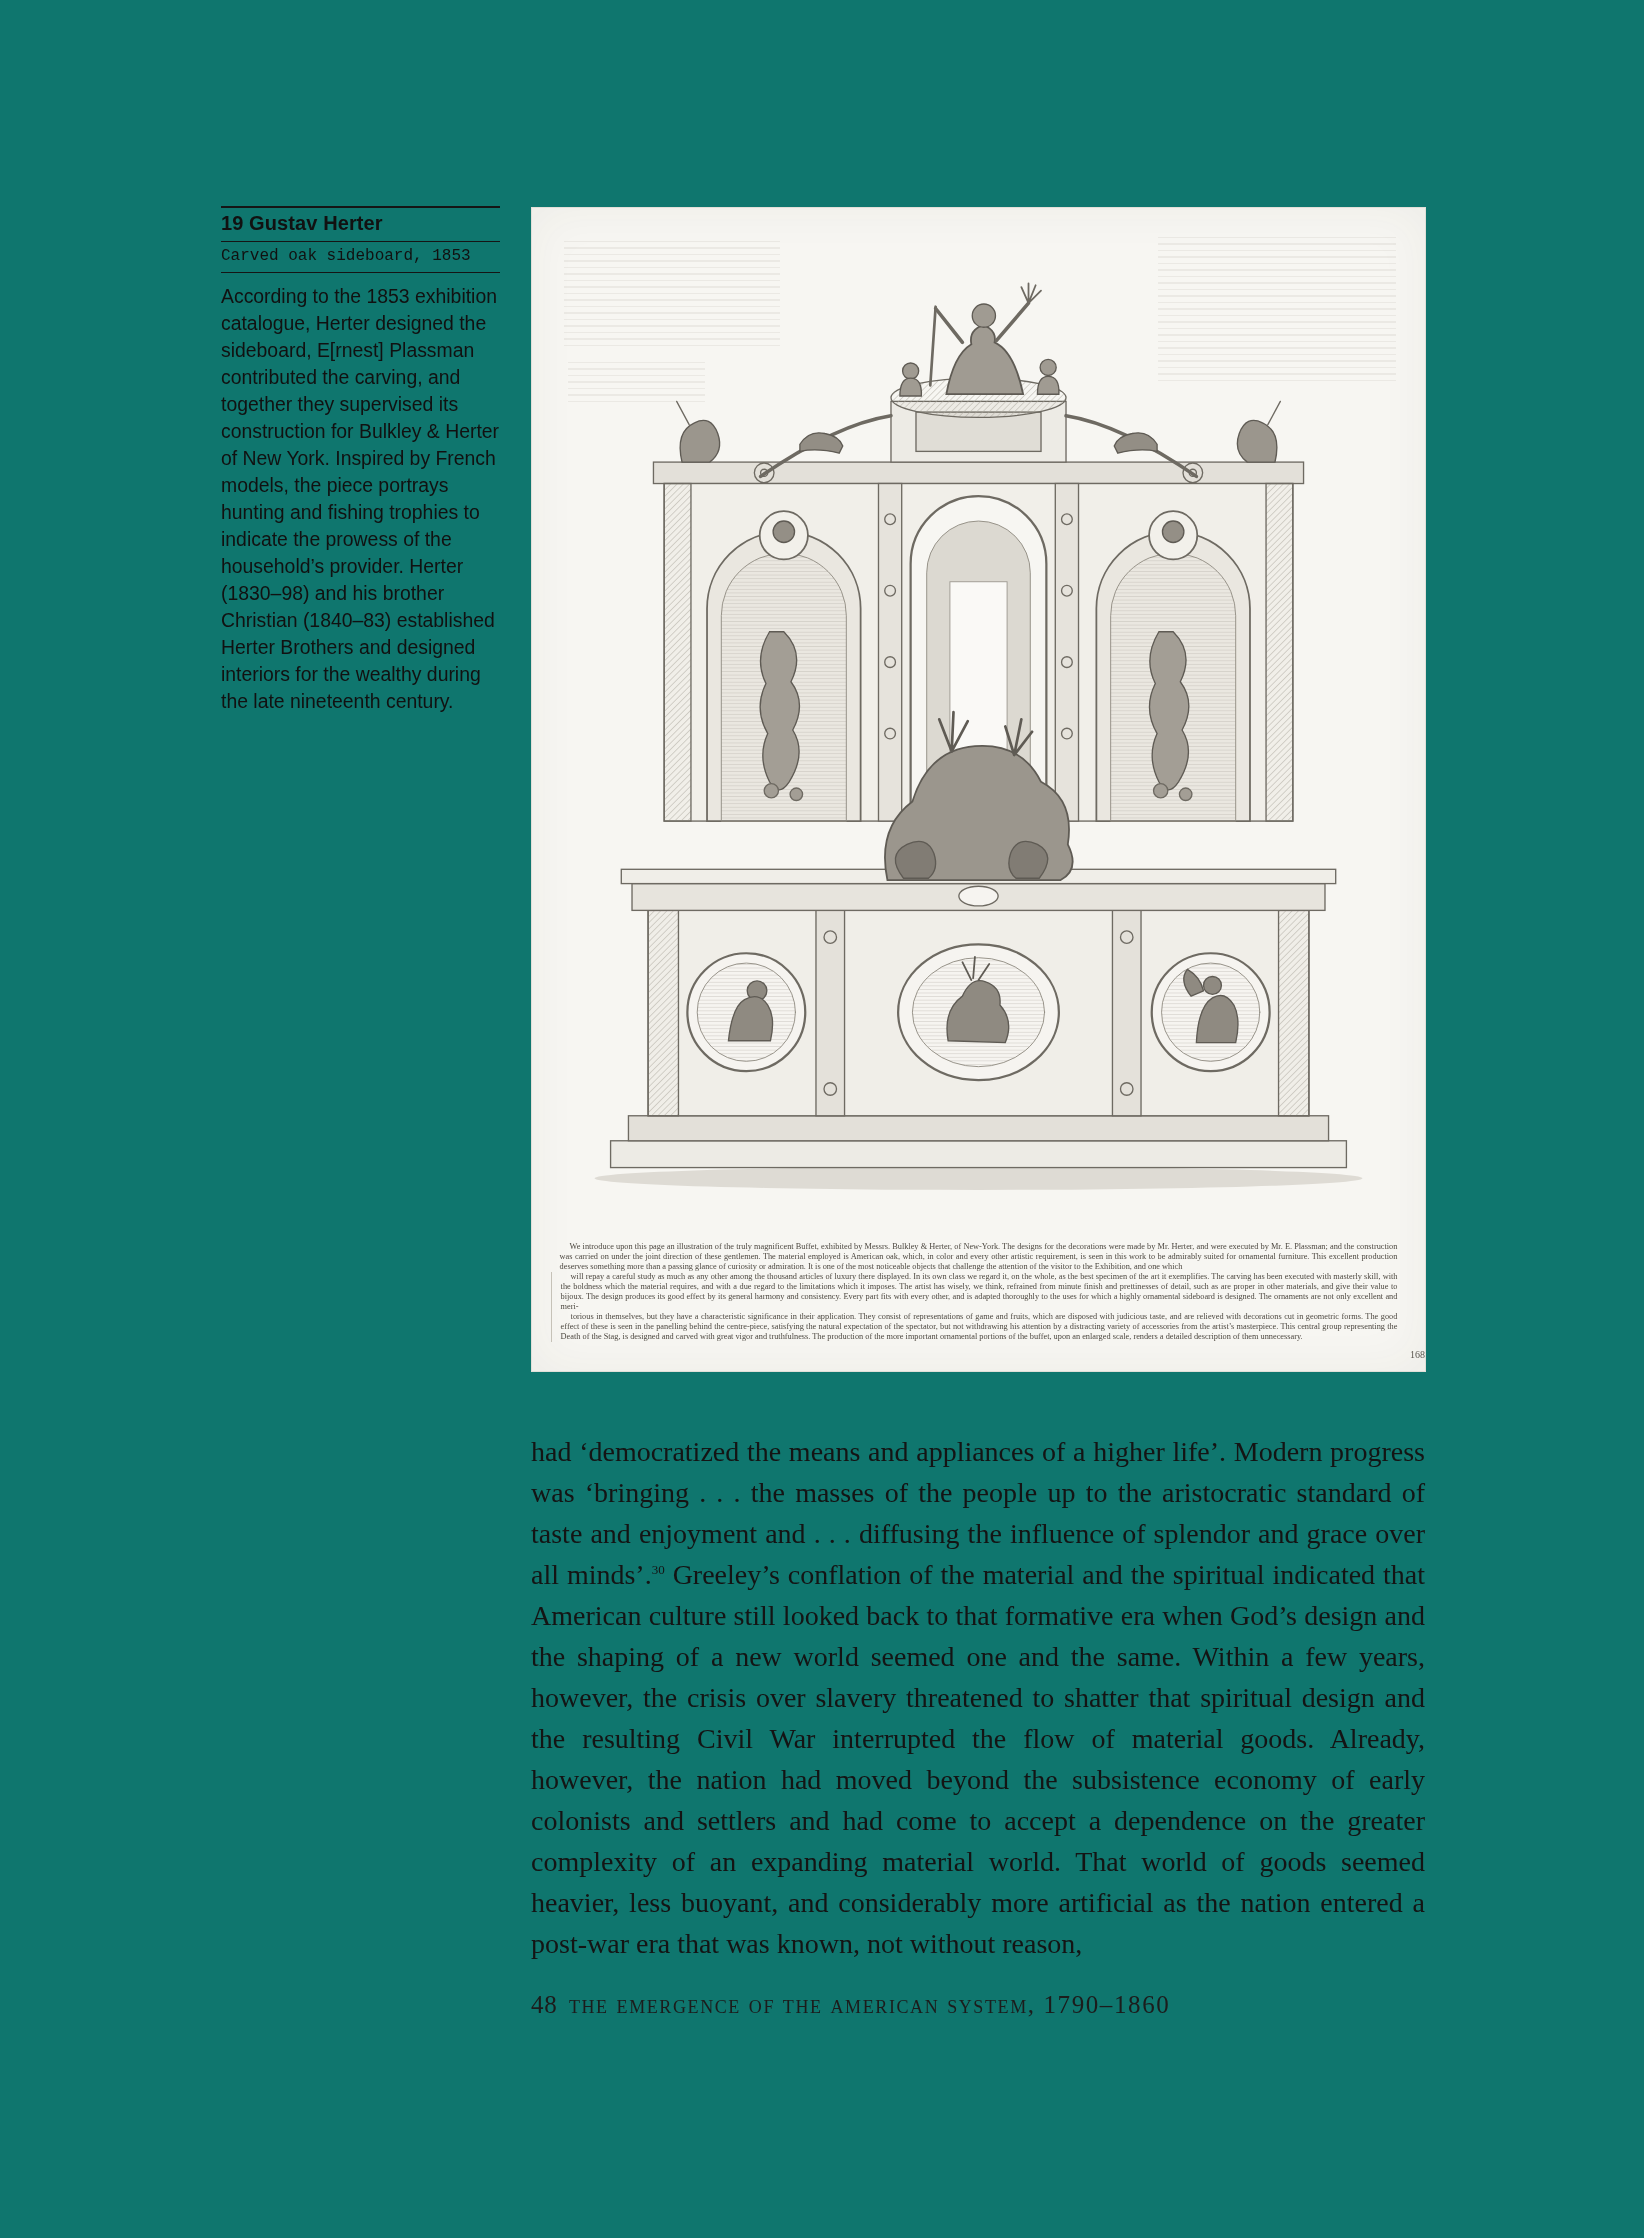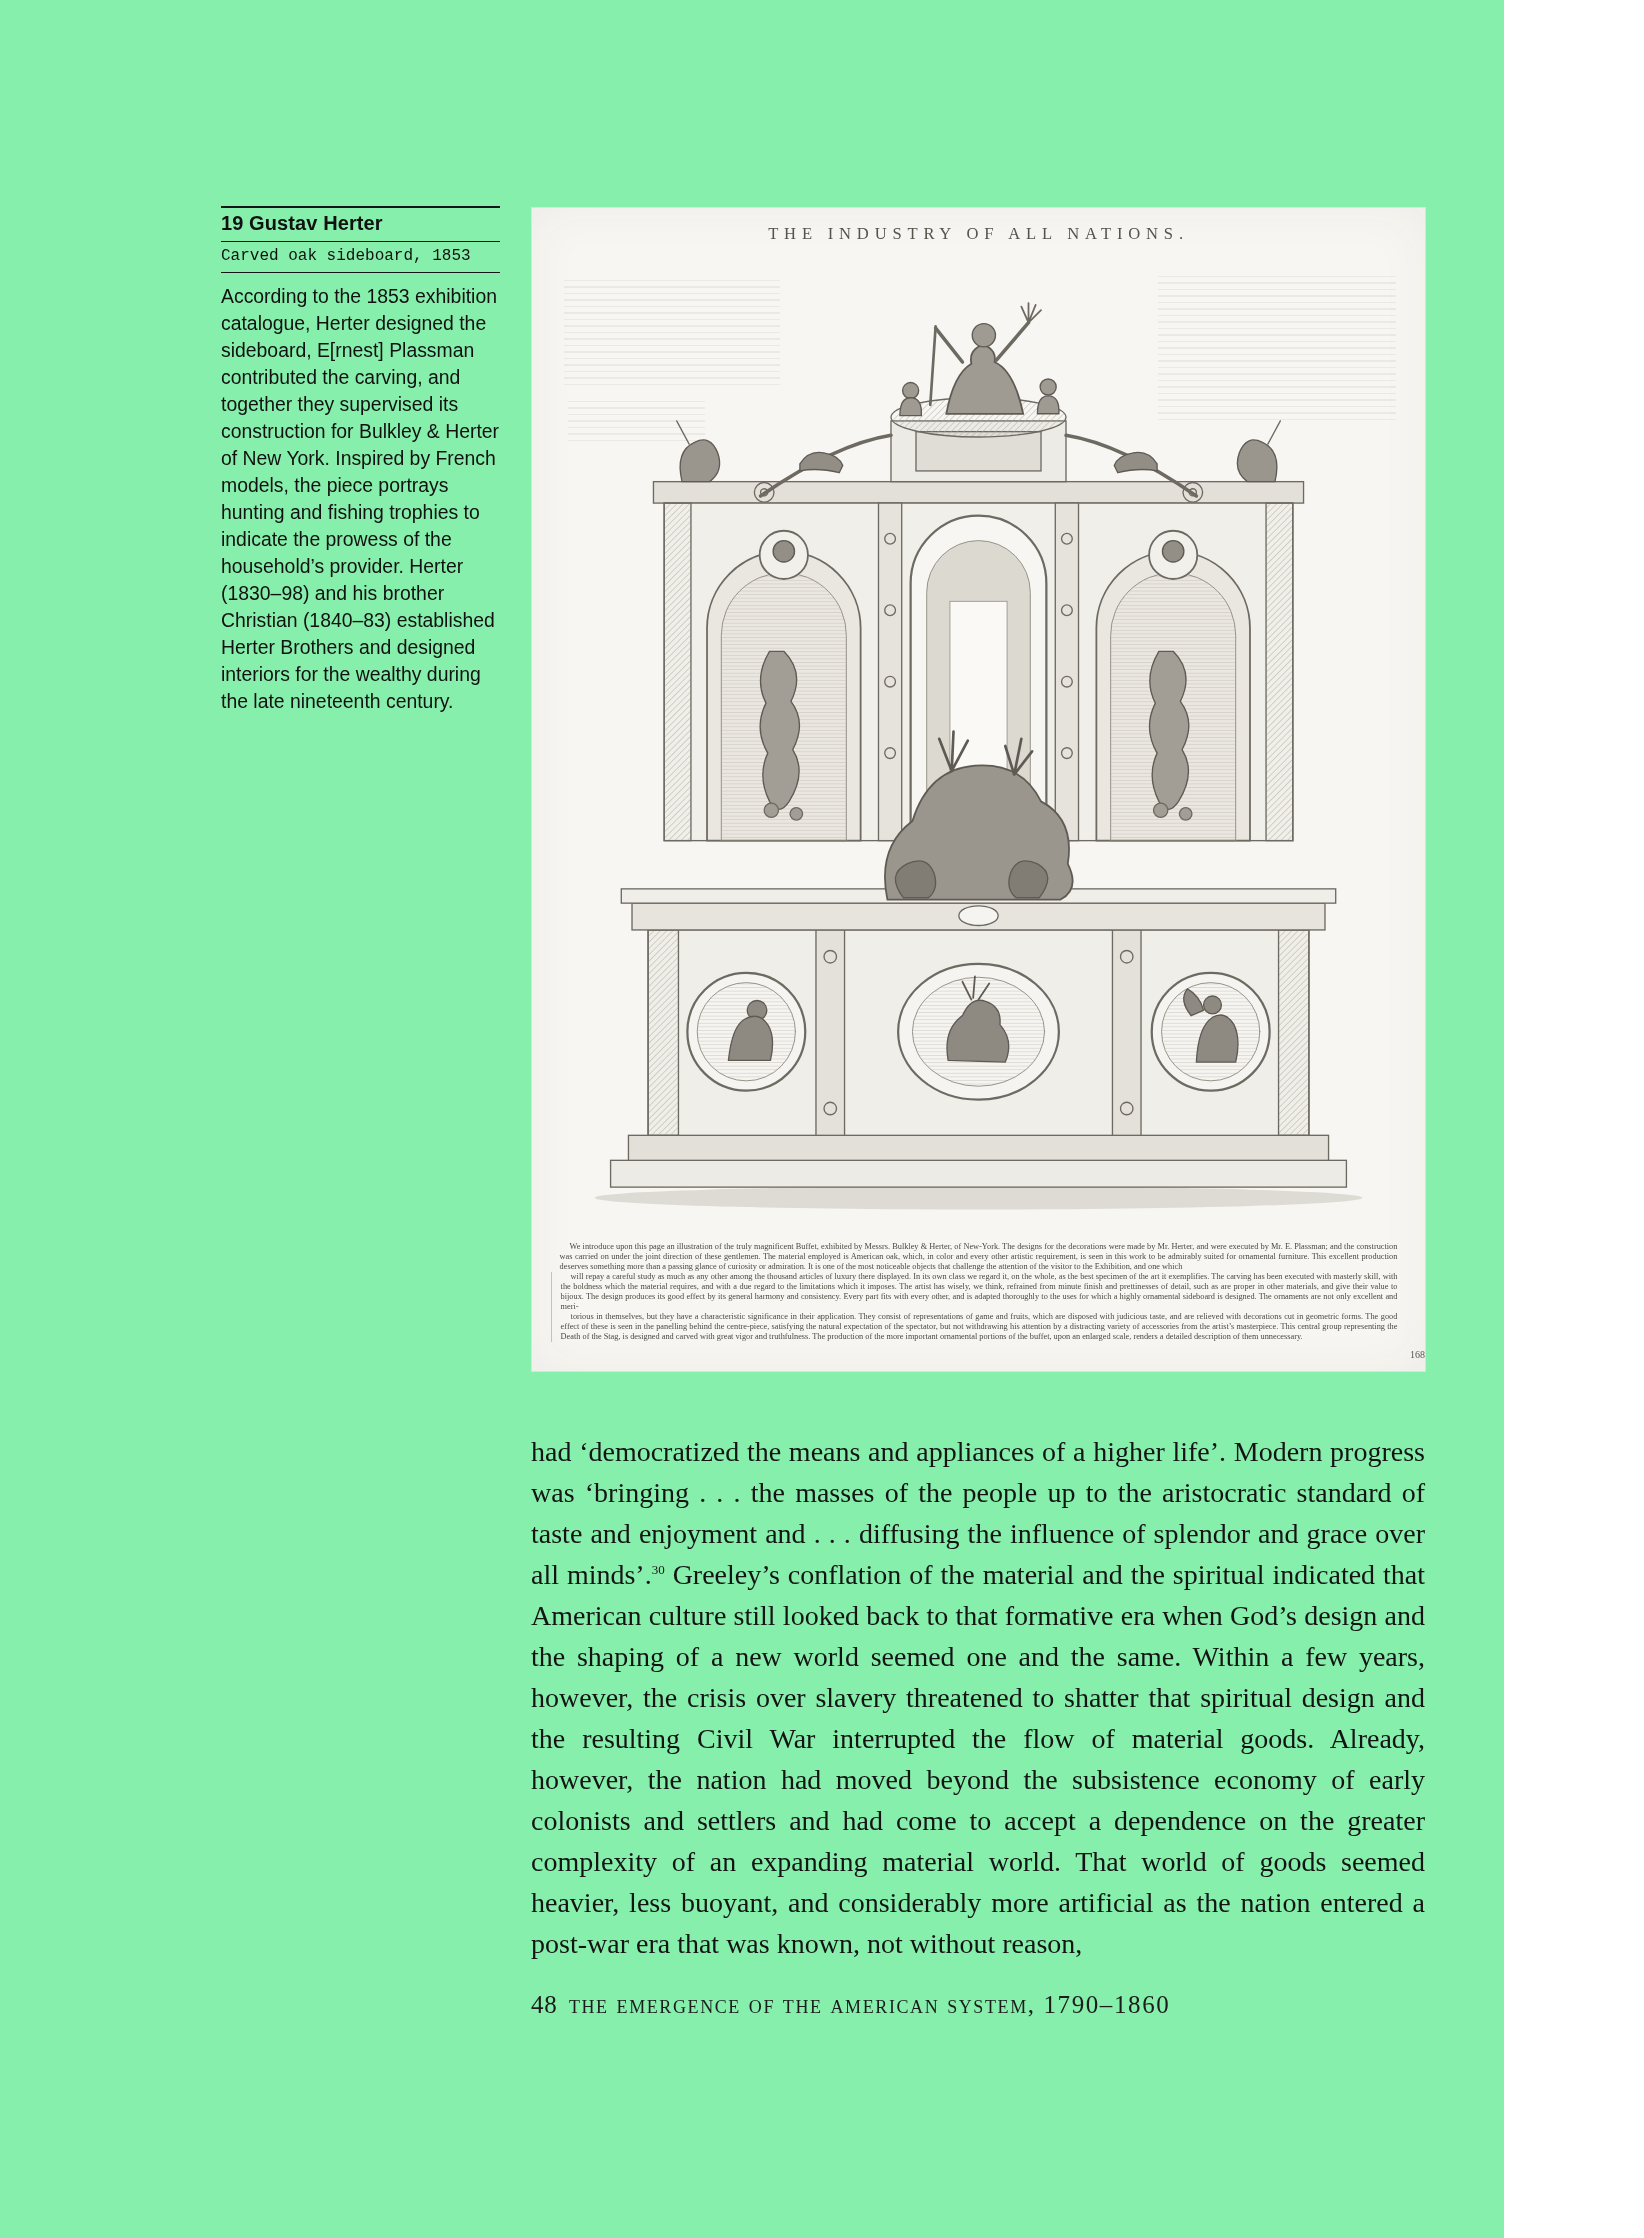--- a/index.html
+++ b/index.html
@@ -1,20 +1,20 @@
 <!DOCTYPE html>
 <html style="font-size:11.5px"><head>
 <meta charset="utf-8">
 <style>
   html, body { margin: 0; padding: 0; background: #ffffff; }
   .page {
     position: relative;
-    width: 1504px;
+    width: 1644px;
     height: 2239px;
-    background: #86efac;
+    background: #0f766e;
     font-family: "Liberation Serif", serif;
     overflow: hidden;
   }
 
   
   .caption {
     position: absolute;
     left: 221px;
     top: 206px;
     width: 279px;
@@ -119,21 +119,20 @@
   <aside class="caption">
     <div class="rule-top"></div>
     <div class="caption-title">19 Gustav Herter</div>
     <div class="rule"></div>
     <div class="caption-subtitle">Carved oak sideboard, 1853</div>
     <div class="rule"></div>
     <div class="caption-text">According to the 1853 exhibition catalogue, Herter designed the sideboard, E[rnest] Plassman contributed the carving, and together they supervised its construction for Bulkley &amp; Herter of New York. Inspired by French models, the piece portrays hunting and fishing trophies to indicate the prowess of the household’s provider. Herter (1830–98) and his brother Christian (1840–83) established Herter Brothers and designed interiors for the wealthy during the late nineteenth century.</div>
   </aside>
 
   <figure class="plate" style="margin:0">
-    <div class="plate-head">THE INDUSTRY OF ALL NATIONS.</div>
 
     <div class="engraving">
       <div class="ghost ghost-a"></div>
       <div class="ghost ghost-b"></div>
       <div class="ghost ghost-c"></div>
 
       <svg viewBox="0 0 1000 1060" preserveAspectRatio="xMidYMid meet" aria-label="engraving">
         <defs>
           <pattern id="hv" width="5" height="5" patternUnits="userSpaceOnUse" patternTransform="rotate(45)">
             <line x1="0" y1="0" x2="0" y2="5" stroke="#aba79e" stroke-width="1"></line>

